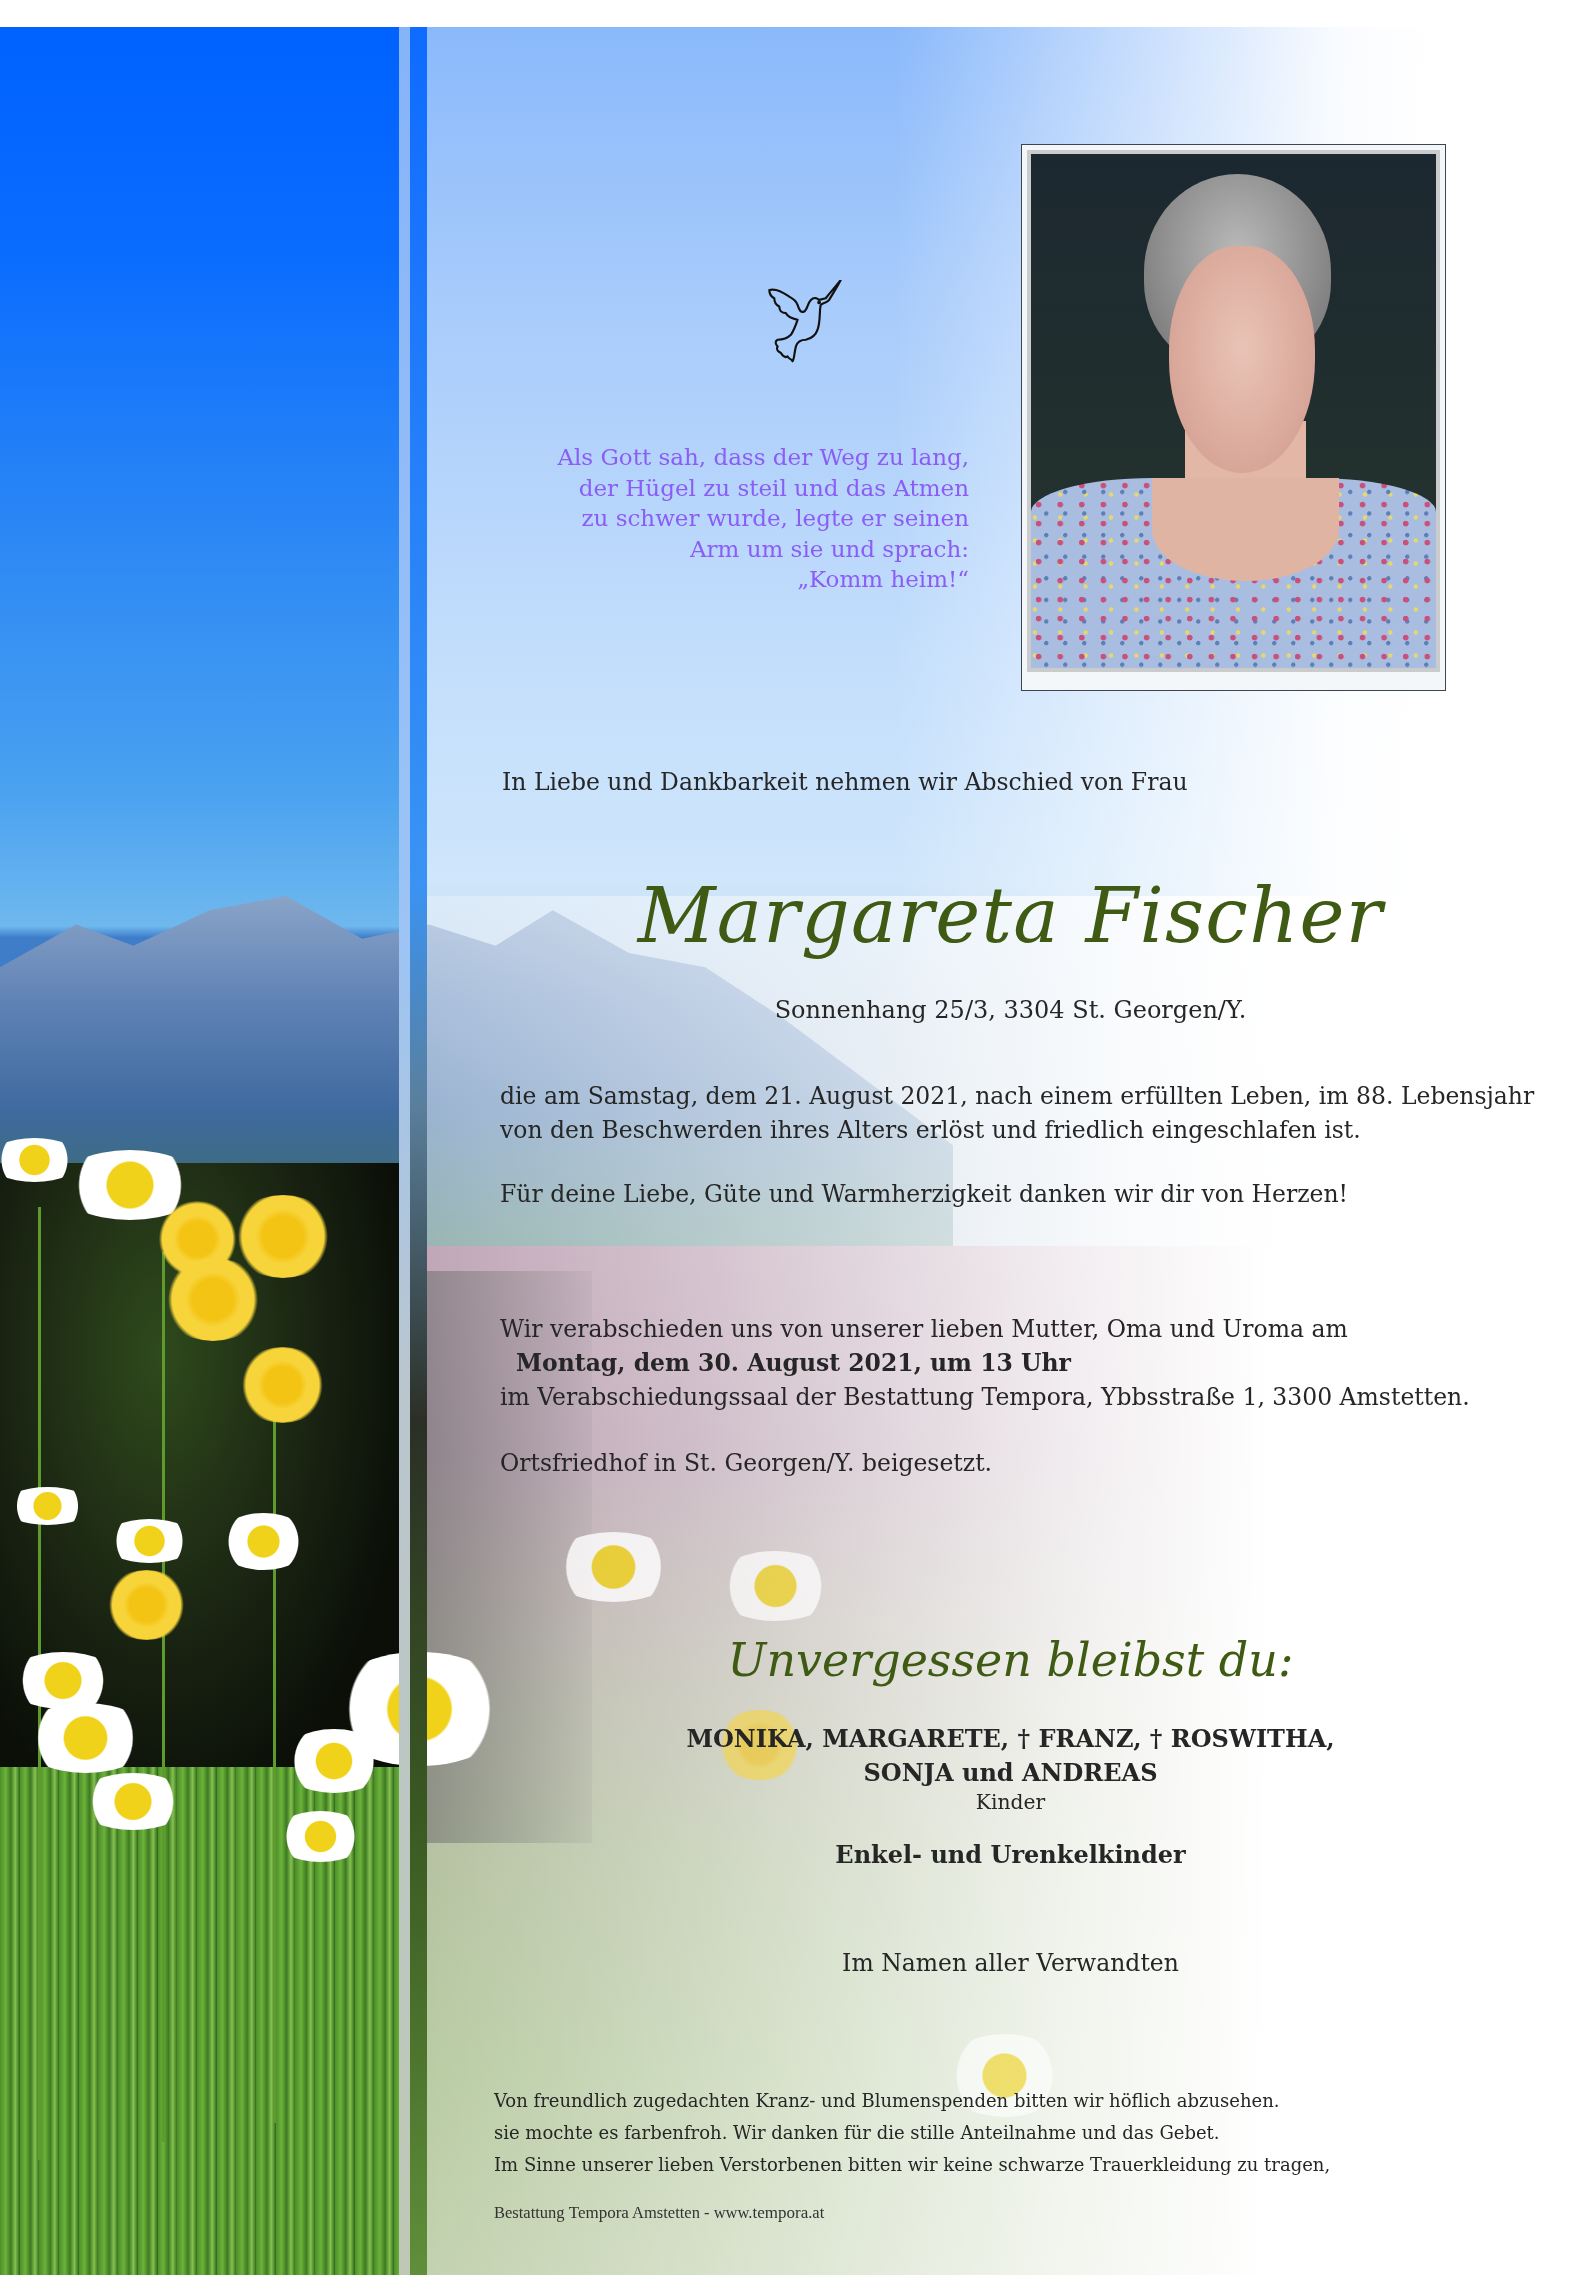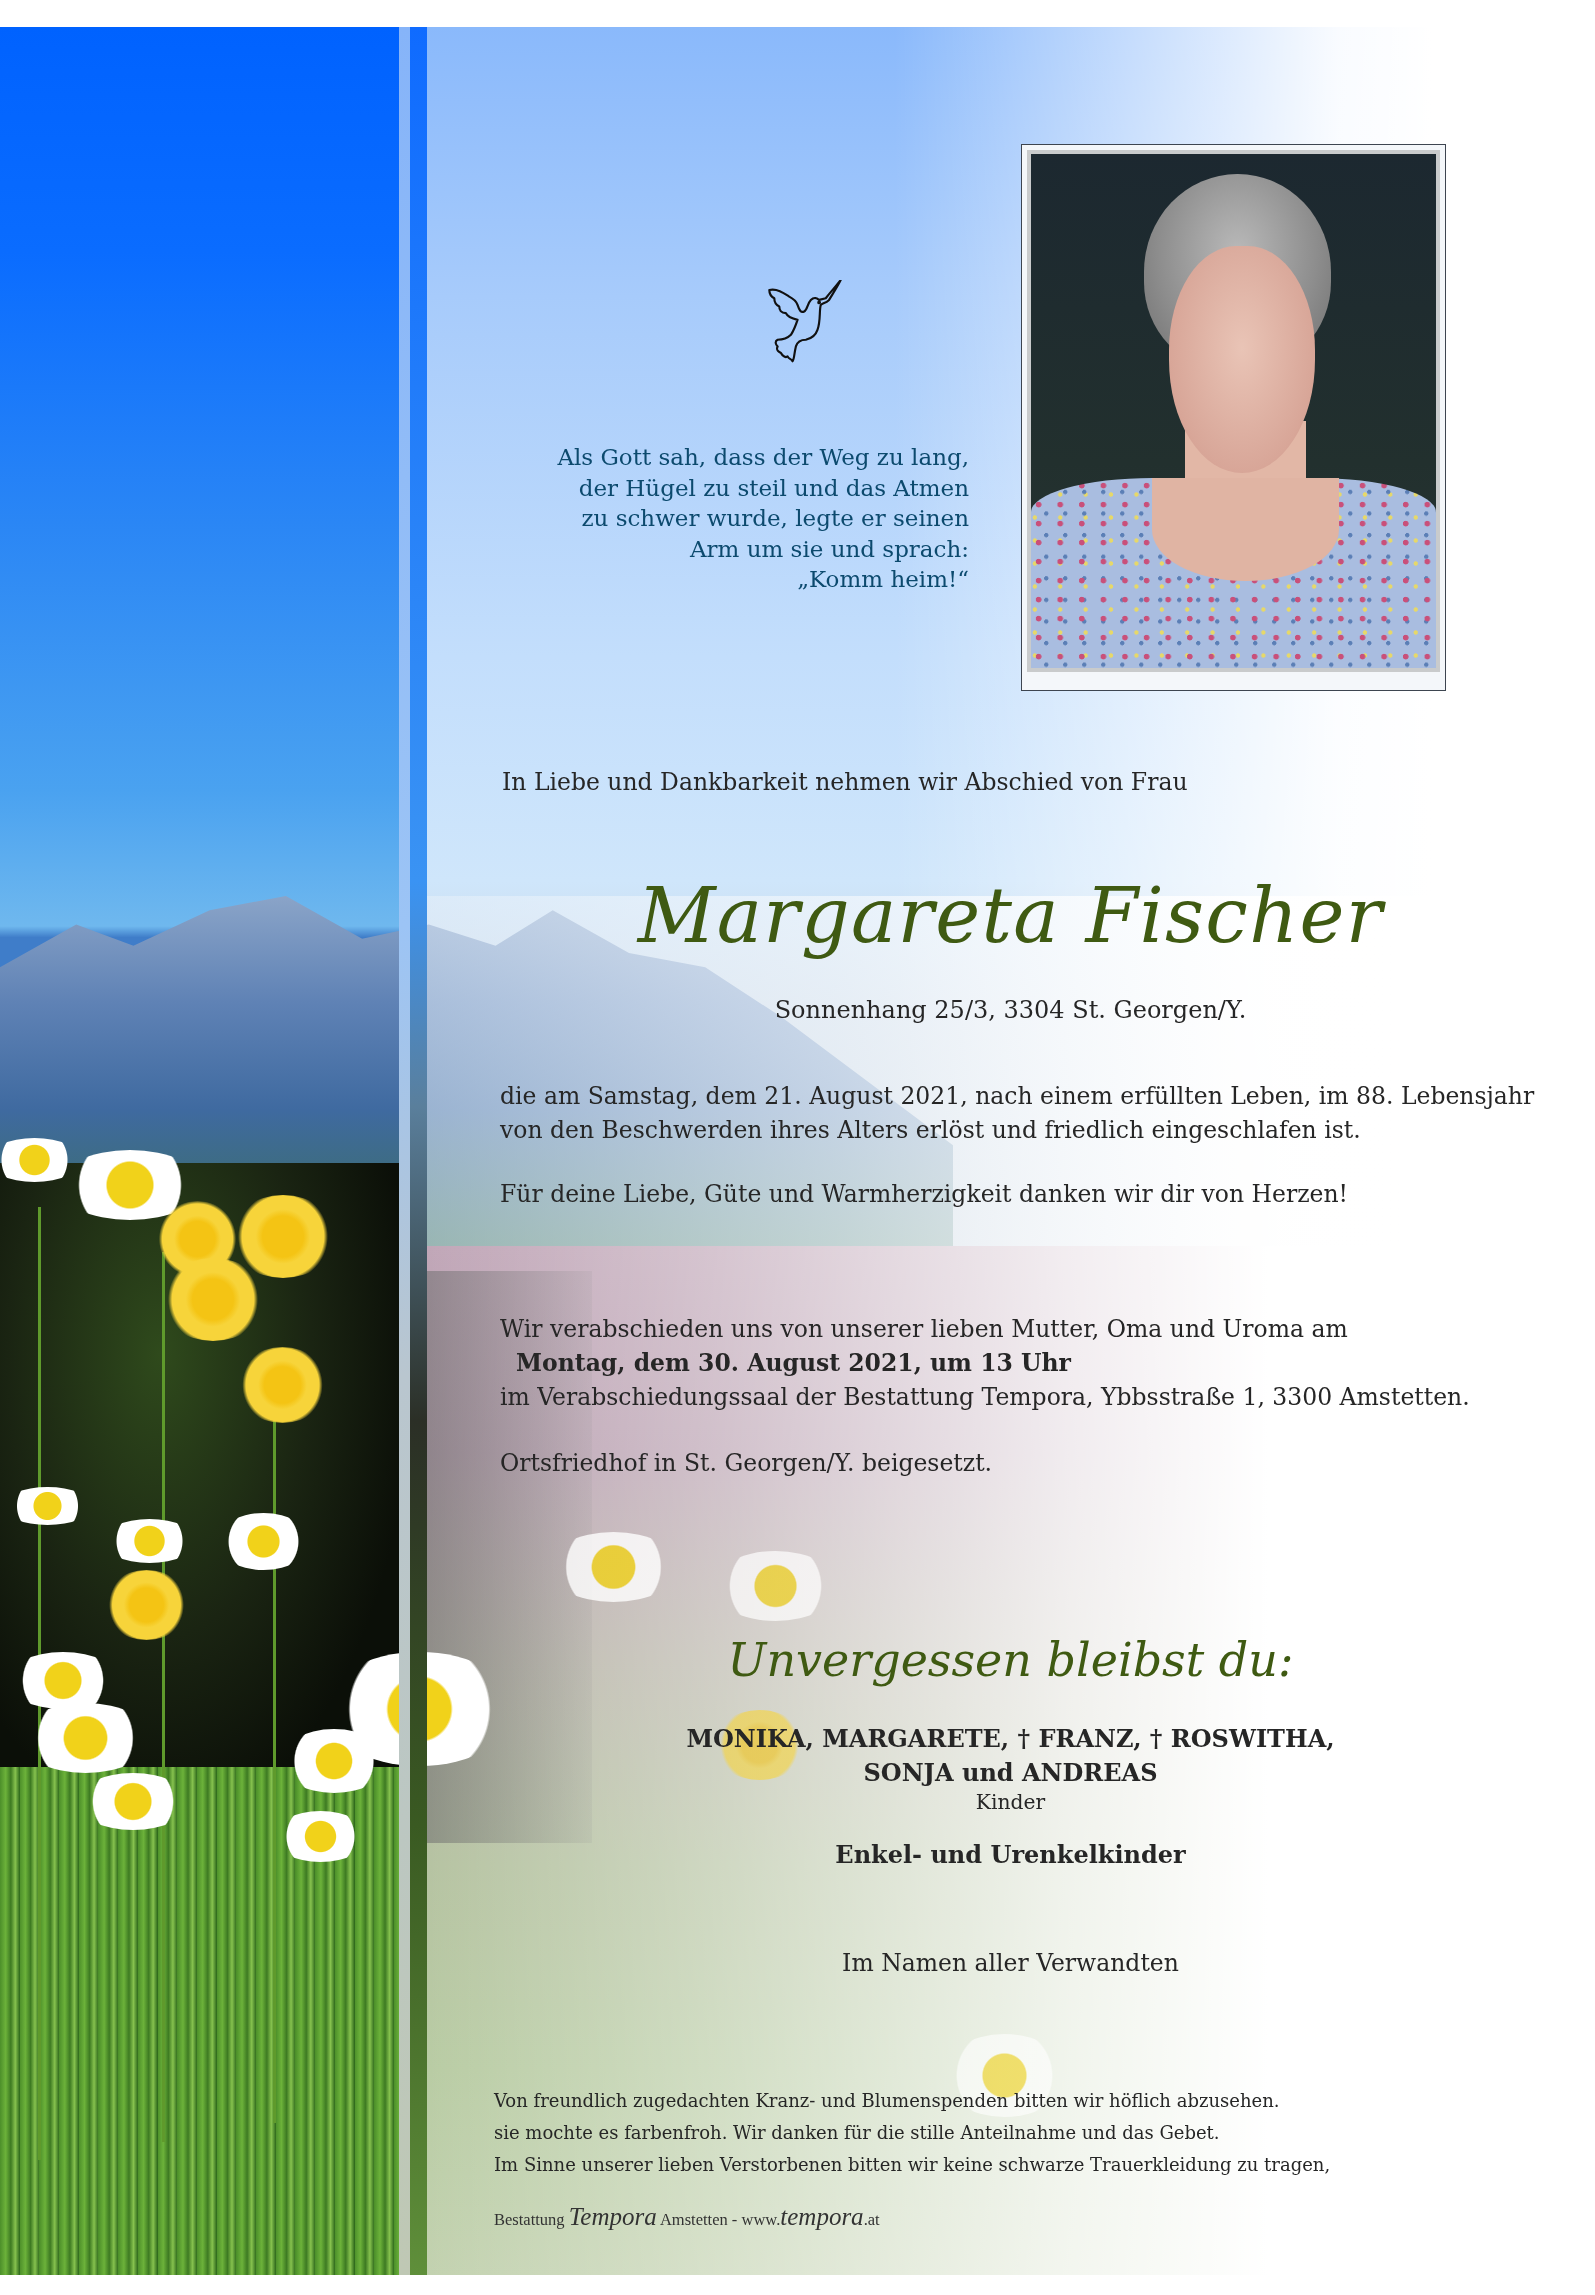--- a/index.html
+++ b/index.html
@@ -64,21 +64,21 @@
     .stem { position: absolute; width: 3.2px; background: #5f9a2c; }
 
     .top-white { position: absolute; left: 0; top: 0; width: 1595px; height: 27px; background: #fff; }
     .bottom-white { position: absolute; left: 0; top: 2275px; width: 1595px; height: 20.3px; background: #fff; }
 
     
     .dove { position: absolute; left: 766px; top: 280px; width: 83px; height: 83px; }
 
     .poem {
       position: absolute; right: calc(1595px - 969px); top: 442px; width: 445px;
-      text-align: right; font-size: 23px; line-height: 30.5px; color: #0c4a6e;
+      text-align: right; font-size: 23px; line-height: 30.5px; color: #8b5cf6;
     }
     .poem div { white-space: nowrap; }
 
     .photo-frame {
       position: absolute; left: 1021px; top: 144px; width: 425px; height: 547px;
       border: 1.3px solid #3d4550; background: #f4f7fa; box-sizing: border-box;
     }
     .photo-mat {
       position: absolute; left: 5.1px; top: 5.1px; right: 5.1px; bottom: 18px;
       background: #c9cbcc; padding: 3.8px;
@@ -120,21 +120,21 @@
     }
     .centered { position: absolute; left: 0; width: 2021px; text-align: center; white-space: nowrap; color: #262626; }
     .children { top: 1722px; font-size: 24px; line-height: 34px; font-weight: bold; }
     .children-label { top: 1790px; font-size: 20.3px; }
     .grandchildren { top: 1840px; font-size: 24px; font-weight: bold; }
     .relatives { top: 1949px; font-size: 23.5px; }
 
     .footer-para { position: absolute; left: 494px; top: 2085px; font-size: 18px; line-height: 32px; color: #262626; white-space: nowrap; }
     .credit { position: absolute; left: 494px; top: 2203px; font-size: 16.5px; color: #333; white-space: nowrap;
       font-family: "Liberation Serif", serif; }
-    .credit .brand { font-style: italic; font-size: 25px; }
+    .credit .brand { font-size: 17px; }
   </style>
 </head>
 <body>
 
 <div class="page">
 
   <div class="top-white"></div>
   <div class="bg-left"></div>
   <div class="bg-right"></div>
   <div class="mountain"></div>

